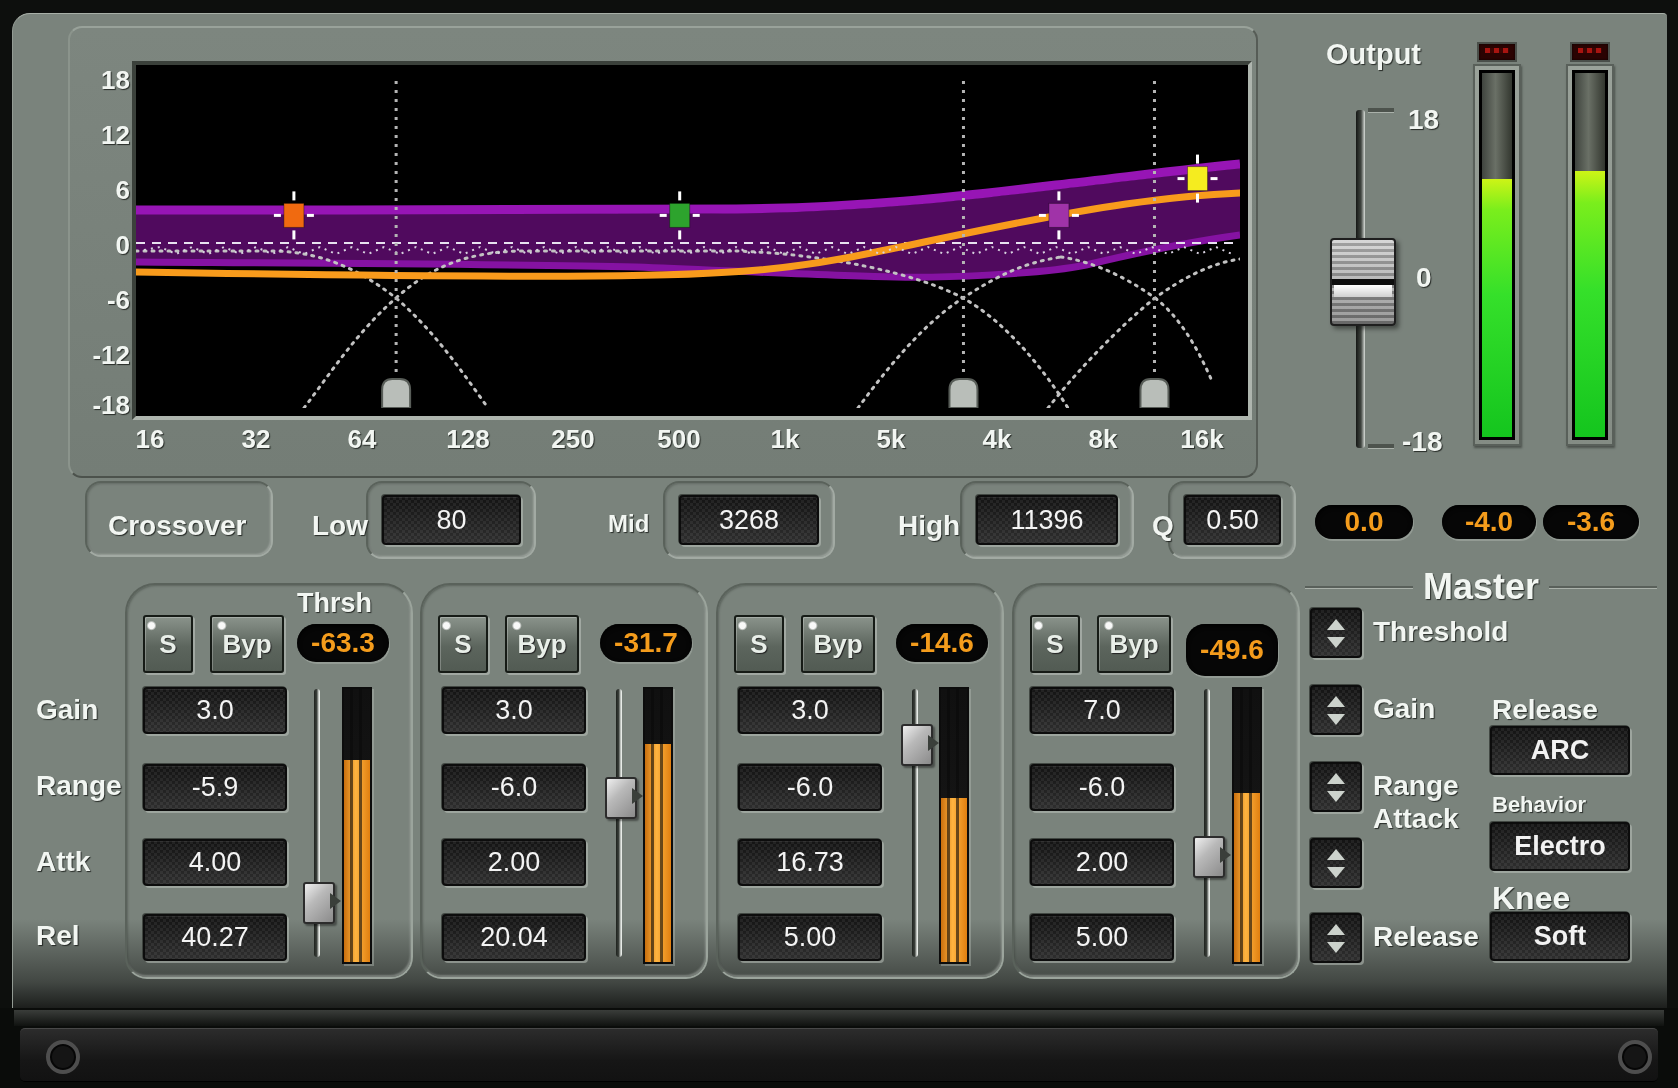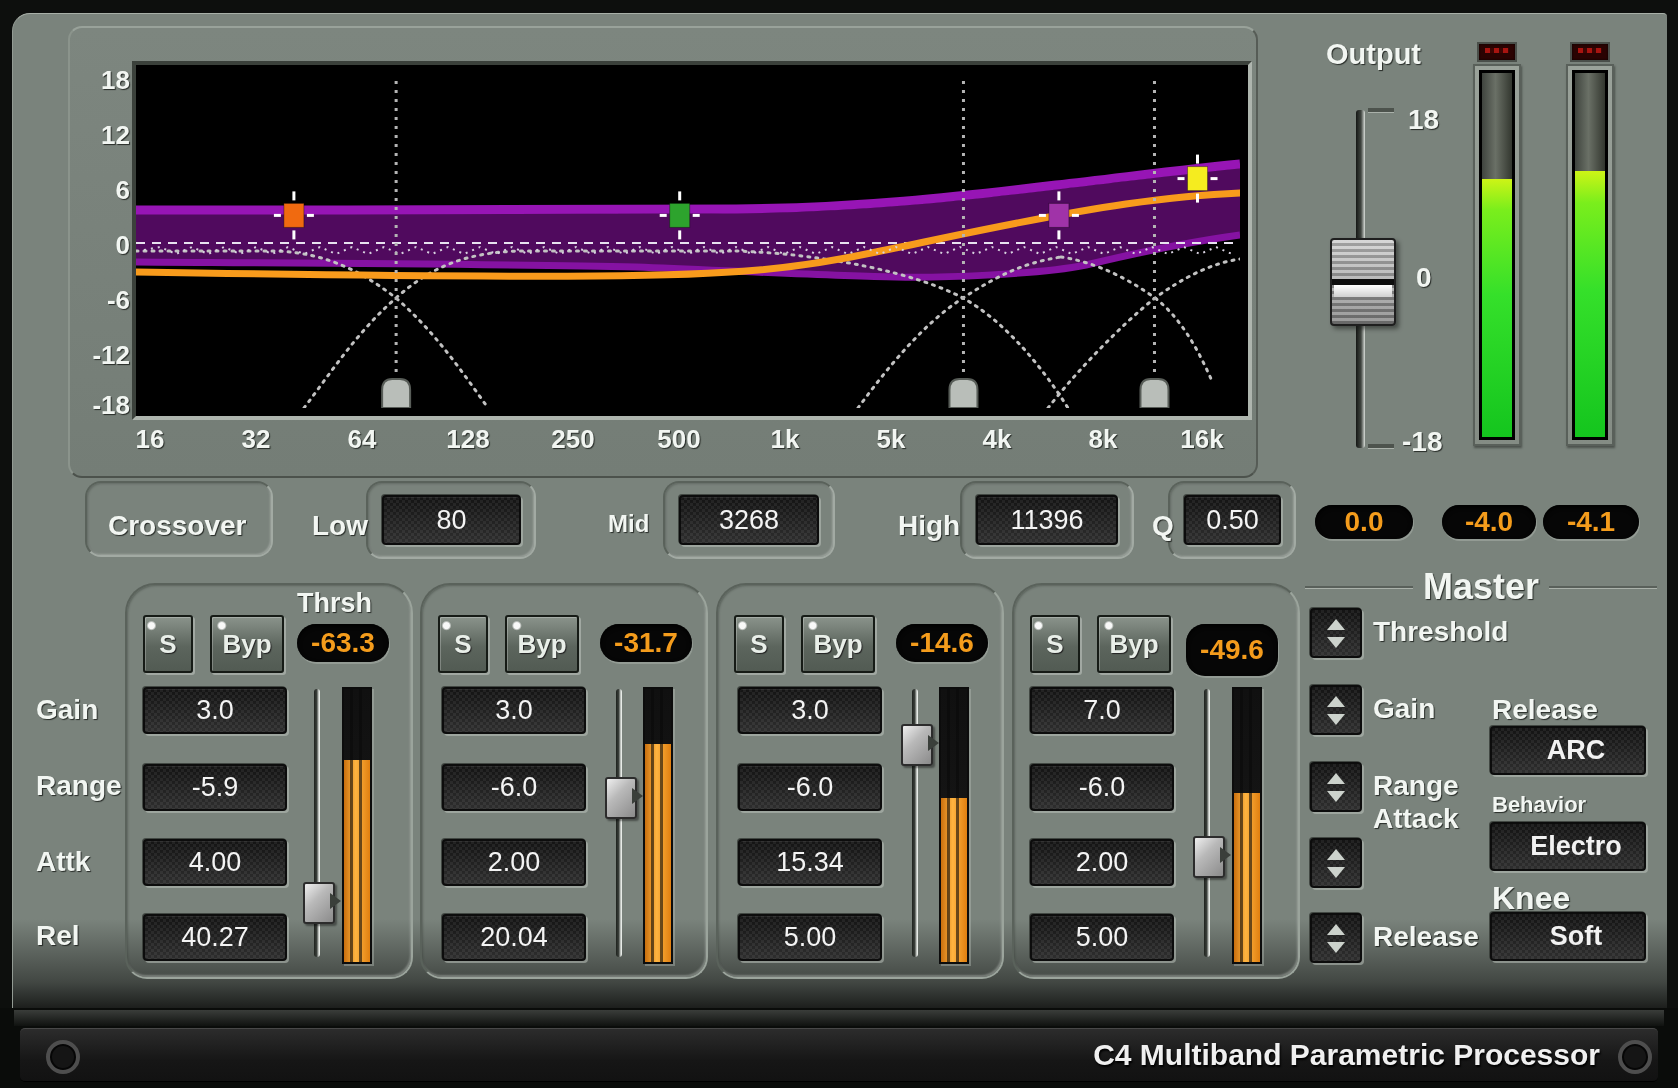--- a/index.html
+++ b/index.html
@@ -81,21 +81,21 @@
   .plate{border:2px solid;border-color:#5a625b #a2aaa3 #a2aaa3 #5a625b;border-radius:16px;
      box-shadow:inset 1px 1px 2px rgba(45,50,45,.3),inset -1px -1px 2px rgba(225,230,225,.35);}
   
   .stepper{width:48px;height:46px;border:2px solid #0c0c0c;border-radius:4px;
      box-shadow:2px 2px 0 rgba(186,193,186,.55),-1px -1px 0 rgba(52,58,52,.8);
      display:flex;flex-direction:column;align-items:center;justify-content:center;gap:7px;}
   .tri-up{width:0;height:0;border:9px solid transparent;border-top-width:0;border-bottom:11px solid #ccd2cc;}
   .tri-down{width:0;height:0;border:9px solid transparent;border-bottom-width:0;border-top:11px solid #ccd2cc;}
   .mbtn{width:136px;height:45px;border:2px solid #0c0c0c;border-radius:4px;color:#f2f2f2;font-weight:bold;
      font-size:27px;display:flex;align-items:center;justify-content:center;
-     box-shadow:2px 2px 0 rgba(186,193,186,.55),-1px -1px 0 rgba(52,58,52,.8);padding-left:16px;}
+     box-shadow:2px 2px 0 rgba(186,193,186,.55),-1px -1px 0 rgba(52,58,52,.8);}
   .mline{height:2px;background:#59605a;box-shadow:0 1px 0 #aab1aa;flex:1;}
   
   #footer{left:0;top:1008px;width:1678px;height:80px;background:#0a0c0a;}
   #footer-top{left:14px;top:1010px;width:1650px;height:16px;
      background:linear-gradient(180deg,#3a3d3a,#101210);}
   #footer-bar{left:20px;top:1028px;width:1638px;height:52px;border-radius:5px;
      background:linear-gradient(180deg,#2c2c2c,#161616 60%,#121212);border-top:1px solid #484848;
      border-bottom:1px solid #000;}
   .logo-ring{width:26px;height:26px;border-radius:50%;border:4px solid #4e4e4e;background:#151515;
      box-shadow:inset 0 0 0 2px #060606;}
@@ -219,21 +219,21 @@
   <div class="abs vmeter" style="left:1566px;top:64px;height:378px">
     <div class="vmeter-inner">
         <div class="vmeter-body">
           <div class="vfill" style="height: 73%;"></div>
         </div>
       </div>
   </div>
 
   <div class="abs pill" style="left:1315px;top:505px;width:98px;height:34px">0.0</div>
   <div class="abs pill" style="left:1442px;top:505px;width:94px;height:34px">-4.0</div>
-  <div class="abs pill" style="left:1543px;top:505px;width:96px;height:34px">-4.1</div>
+  <div class="abs pill" style="left:1543px;top:505px;width:96px;height:34px">-3.6</div>
 
   <div class="abs lbl" style="left:36px;top:694px;font-size:28px">Gain</div>
   <div class="abs lbl" style="left:36px;top:770px;font-size:28px">Range</div>
   <div class="abs lbl" style="left:36px;top:846px;font-size:28px">Attk</div>
   <div class="abs lbl" style="left:36px;top:920px;font-size:28px">Rel</div>
 
   <div class="abs lbl" style="left:297px;top:588px;font-size:27px">Thrsh</div>
 
   <div class="abs band" style="left:125px">
     <div class="abs sq-btn" style="left:16px;top:30px;width:46px;height:54px;font-size:26px">S</div>
@@ -268,21 +268,21 @@
       <div class="bstripe" style="left:15px"></div>
     </div>
   </div>
 
   <div class="abs band" style="left:716px">
     <div class="abs sq-btn" style="left:16px;top:30px;width:46px;height:54px;font-size:26px">S</div>
     <div class="abs sq-btn" style="left:83px;top:30px;width:70px;height:54px;font-size:26px">Byp</div>
     <div class="abs pill" style="left:178px;top:39px;width:92px;height:38px">-14.6</div>
     <div class="abs field checker" style="left:20px;top:102px;width:140px;height:43px">3.0</div>
     <div class="abs field checker" style="left:20px;top:179px;width:140px;height:43px">-6.0</div>
-    <div class="abs field checker" style="left:20px;top:254px;width:140px;height:43px">15.34</div>
+    <div class="abs field checker" style="left:20px;top:254px;width:140px;height:43px">16.73</div>
     <div class="abs field checker" style="left:20px;top:329px;width:140px;height:43px">5.00</div>
     <div class="abs btrack" style="left:194px;top:104px;height:268px"></div>
     <div class="abs bhandle" style="left: 183px; top: 139px;"></div>
     <div class="abs bmeter" style="left:221px;top:102px;height:273px">
       <div class="bfill" style="height: 60%;"></div>
       <div class="bstripe" style="left:6px"></div>
       <div class="bstripe" style="left:15px"></div>
     </div>
   </div>
 
@@ -339,15 +339,14 @@
   <div class="abs mbtn checker" style="left:1490px;top:726px">ARC</div>
   <div class="abs lbl" style="left:1492px;top:792px;font-size:22px">Behavior</div>
   <div class="abs mbtn checker" style="left:1490px;top:822px">Electro</div>
   <div class="abs lbl" style="left:1492px;top:880px;font-size:32px">Knee</div>
   <div class="abs mbtn checker" style="left:1490px;top:912px">Soft</div>
 
   <div class="abs" id="footer"></div>
   <div class="abs" id="footer-top"></div>
   <div class="abs" id="footer-bar"></div>
   <div class="abs logo-ring" style="left:46px;top:1040px"></div>
-  <div class="abs" id="footer-title" style="right:78px;top:1038px">C4 Multiband Parametric Processor</div>
   <div class="abs logo-ring" style="left:1618px;top:1040px"></div>
 </div>
 
 </body></html>

